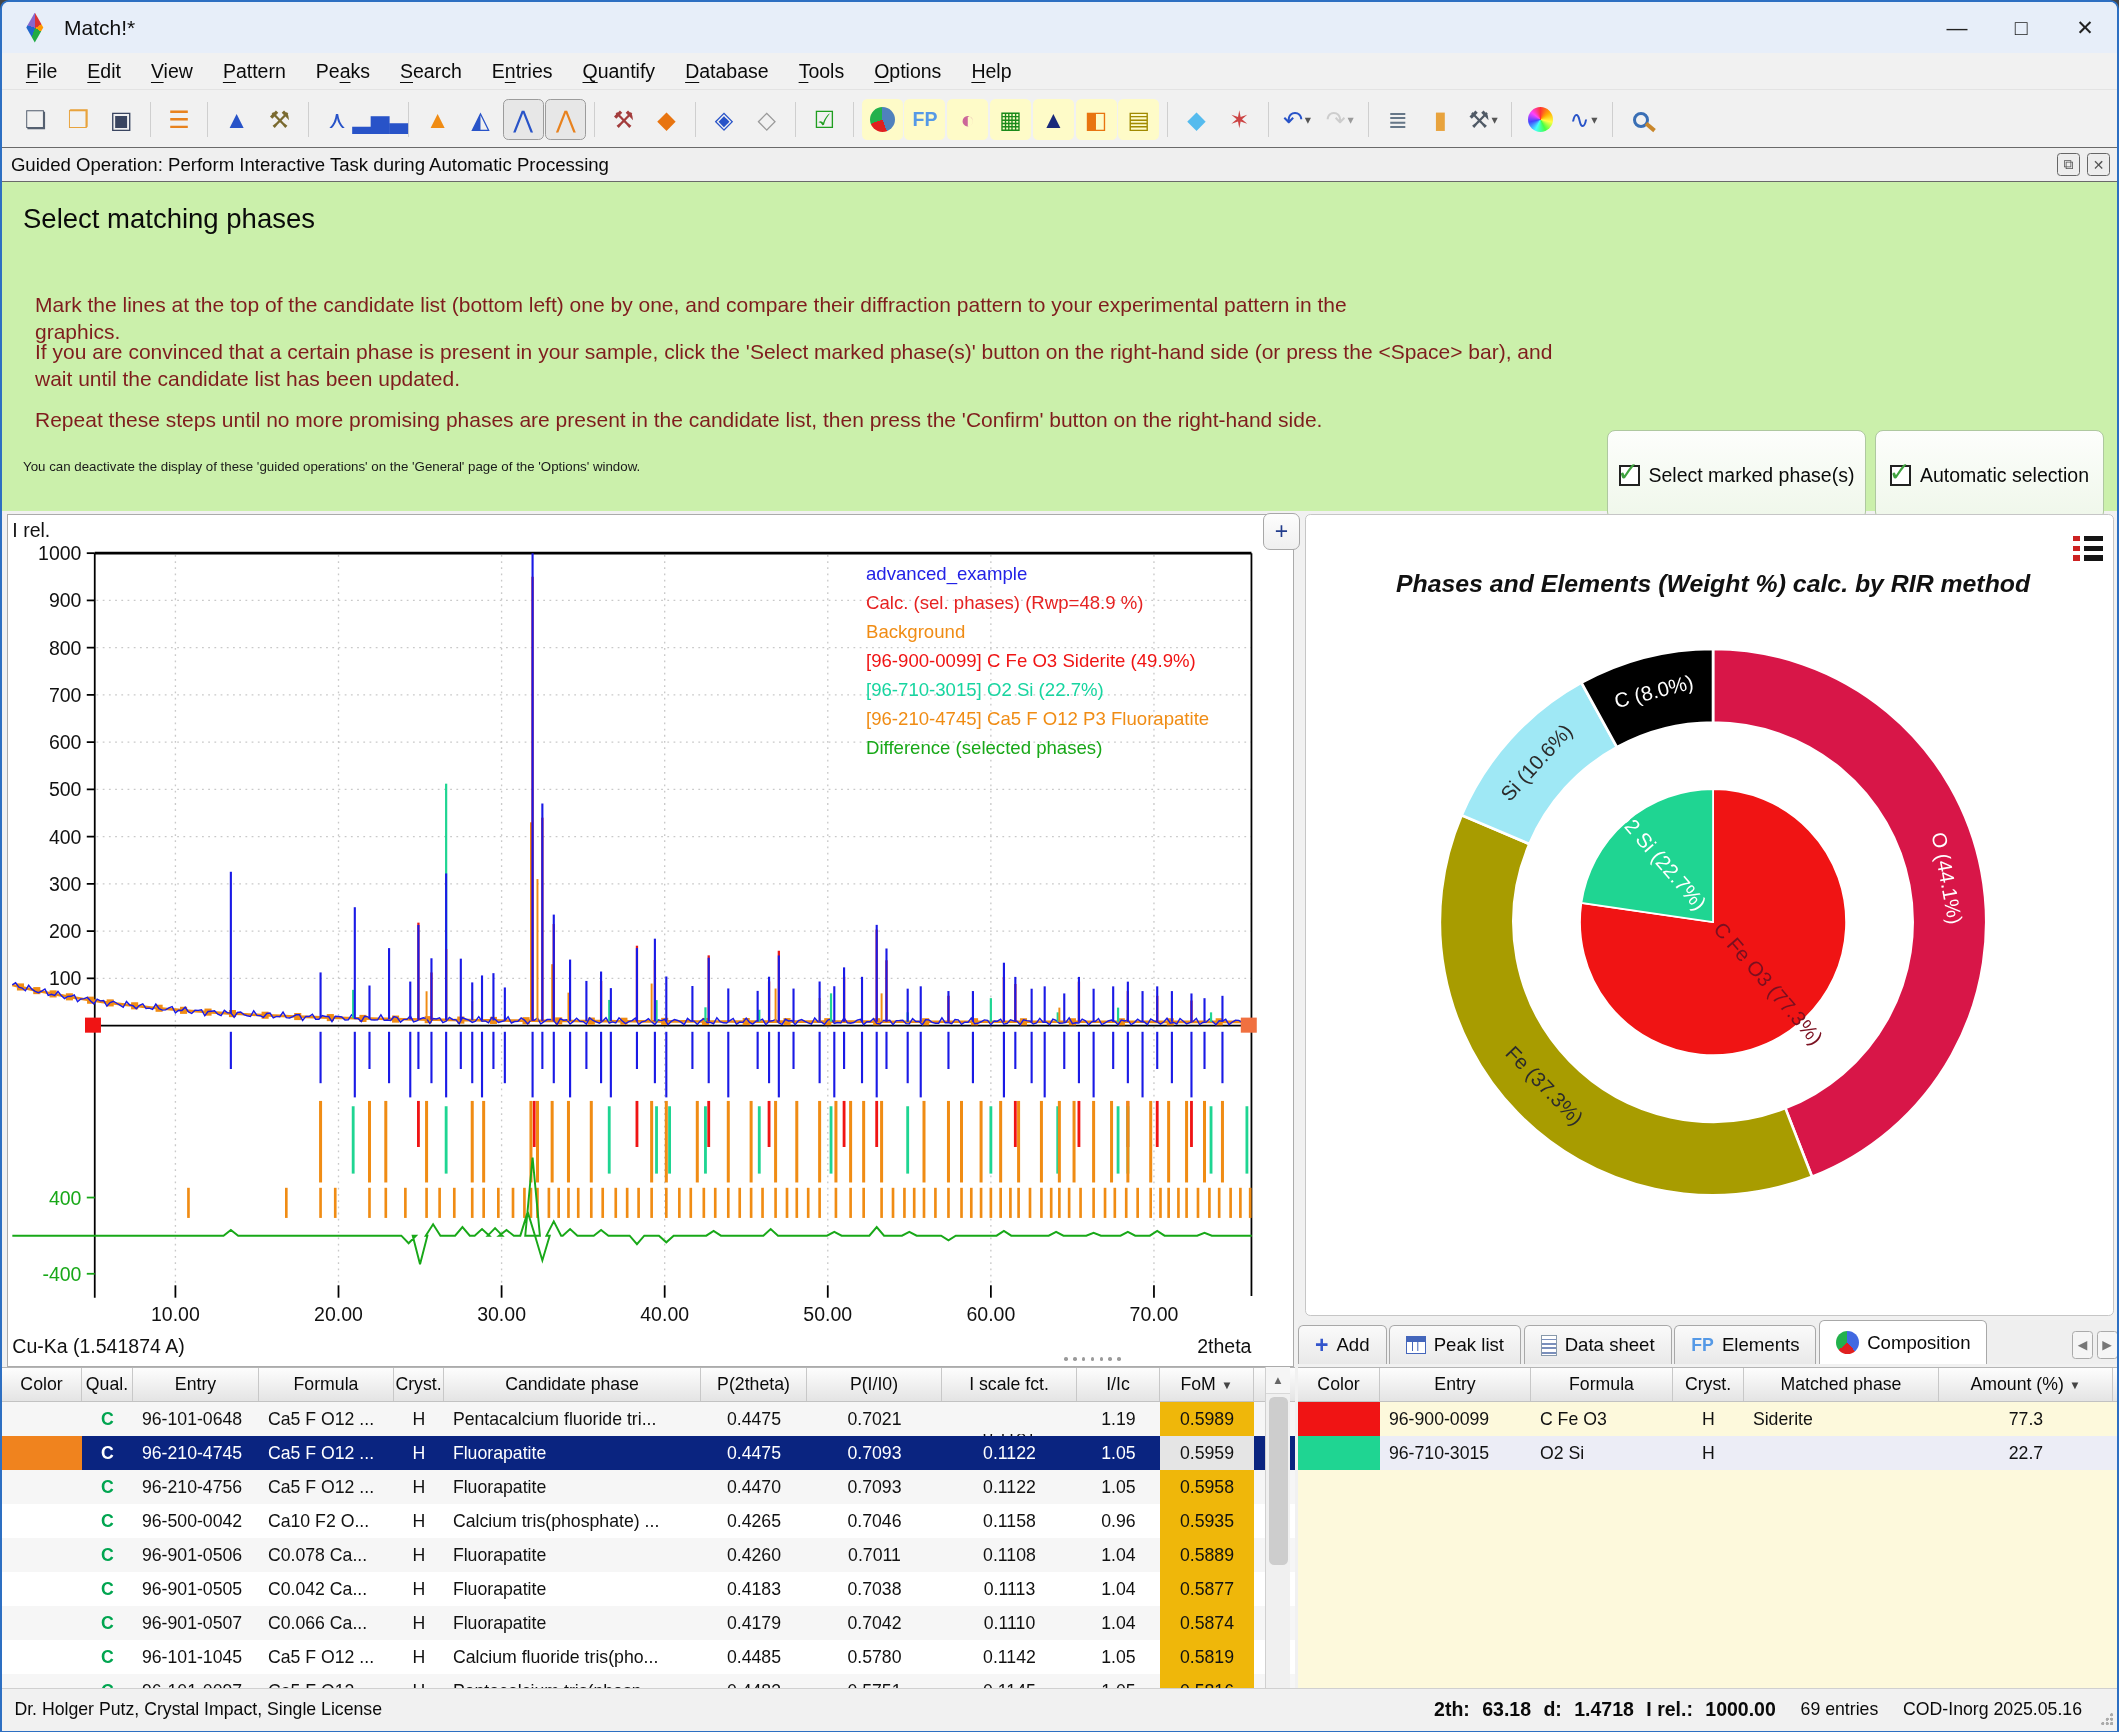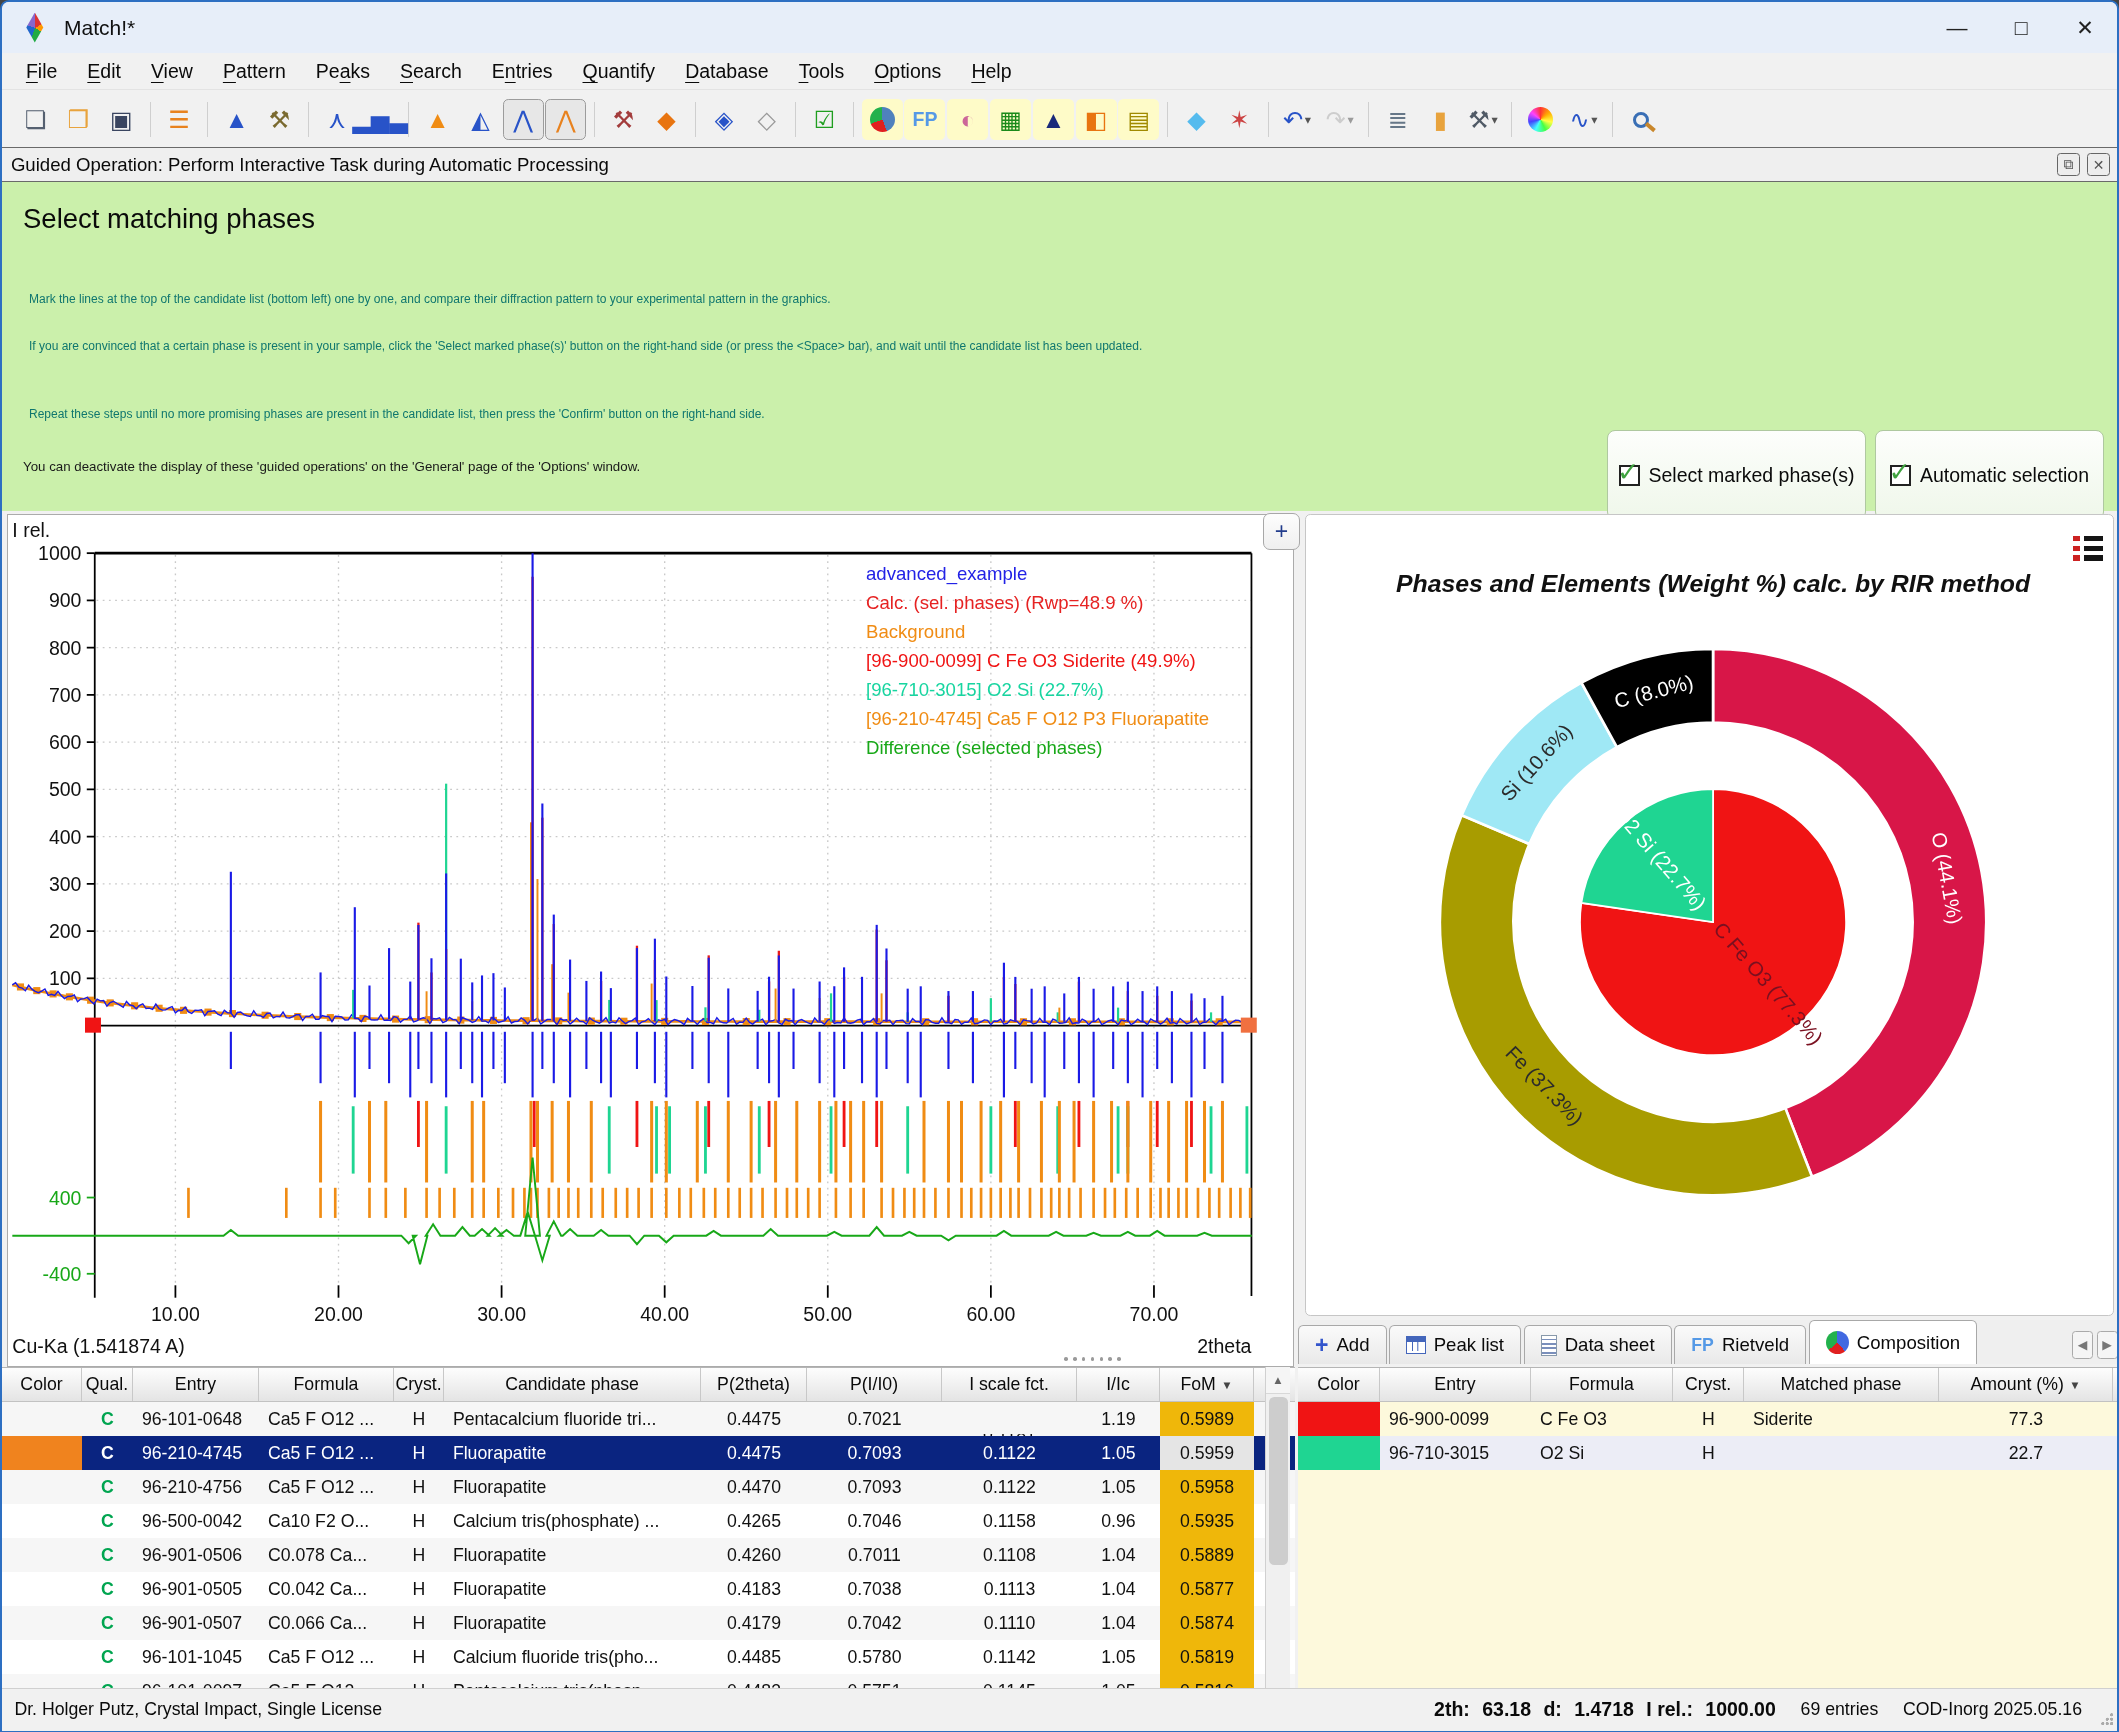--- a/index.html
+++ b/index.html
@@ -36,21 +36,21 @@
   .tb-mag::after{content:"";position:absolute;width:10.6px;height:3.5px;background:#C9872B;right:-9.8px;bottom:-3.5px;transform:rotate(40deg);}
   .tb-fp{font-size:19.5px;font-weight:bold;color:#5599E6;}
   
   #guidedbar{position:absolute;left:0;top:145px;width:100%;height:35px;background:#EFEFEF;border-top:1.8px solid #6A6A6A;border-bottom:1.8px solid #6A6A6A;display:flex;align-items:center;}
   #guidedbar .gb-title{margin-left:8.9px;font-size:18.6px;color:#0A0A0A;}
   .gb-icons{margin-left:auto;margin-right:7px;display:flex;gap:7px;}
   .gb-ic{width:23px;height:23px;border:1.8px solid #666;border-radius:3.5px;color:#555;font-size:14px;display:flex;align-items:center;justify-content:center;background:#EDEDED;}
   
   #greenpanel{position:absolute;left:0;top:180px;width:100%;height:329px;background:#CBF0AB;}
   #gp-title{position:absolute;left:21px;top:21px;font-size:27.5px;color:#0A0A0A;}
-  .gp-p{position:absolute;left:21px;width:1525px;font-size:12px;line-height:26.6px;color:#0f766e;margin:6px;}
+  .gp-p{position:absolute;left:21px;width:1525px;font-size:21px;line-height:26.6px;color:#7f1d1d;margin:12px;}
   #gp-p1{top:98px;width:1330px;}
   #gp-p2{top:145px;width:1534px;}
   #gp-p3{top:213px;width:1330px;}
   #gp-note{position:absolute;left:21px;top:277px;font-size:13.3px;color:#1A1A1A;}
   .gp-btn{position:absolute;height:90px;background:linear-gradient(#FDFEFC,#EFF7EA);border:0.9px solid #AFC8A0;border-radius:8px;display:flex;align-items:center;justify-content:center;gap:8.9px;font-size:19.5px;color:#0A0A0A;}
   .ic-checkbox{width:21px;height:21px;border:2.7px solid #222;background:#fff;position:relative;}
   .ic-checkbox .chk{position:absolute;left:-3.5px;top:-10.6px;color:#3FA23F;font-size:26.6px;font-weight:bold;}
   .ic-check{color:#3FA23F;font-size:26.6px;font-weight:bold;}
   .ic-cross{color:#D21F1F;font-size:25px;font-weight:bold;}
   
@@ -758,21 +758,21 @@
       <div class="tab">
         <span class="tab-grid"></span>
         <span>Peak list</span>
       </div>
       <div class="tab">
         <span class="tab-doc"></span>
         <span>Data sheet</span>
       </div>
       <div class="tab">
         <span class="tab-fp">FP</span>
-        <span>Rietveld</span>
+        <span>Elements</span>
       </div>
       <div class="tab active">
         <span class="tab-pie"></span>
         <span>Composition</span>
       </div>
       <div class="tab-arrows">
         <div class="tab-arr">◀</div>
         <div class="tab-arr">▶</div>
       </div>
     </div>

